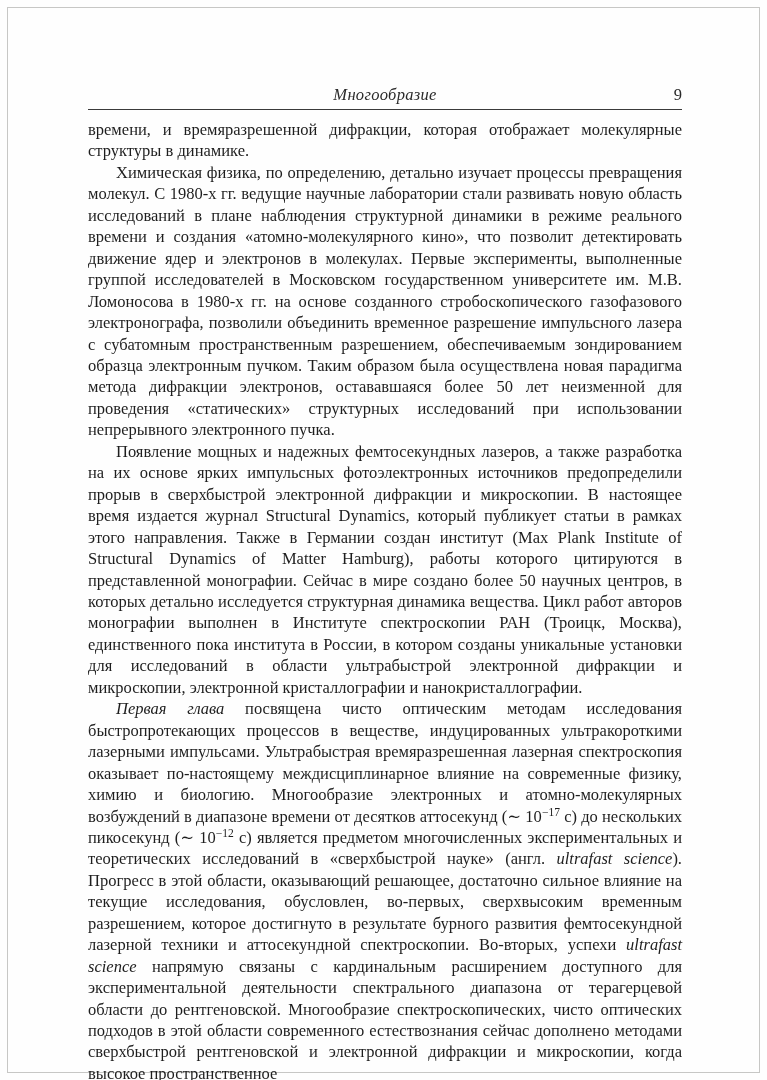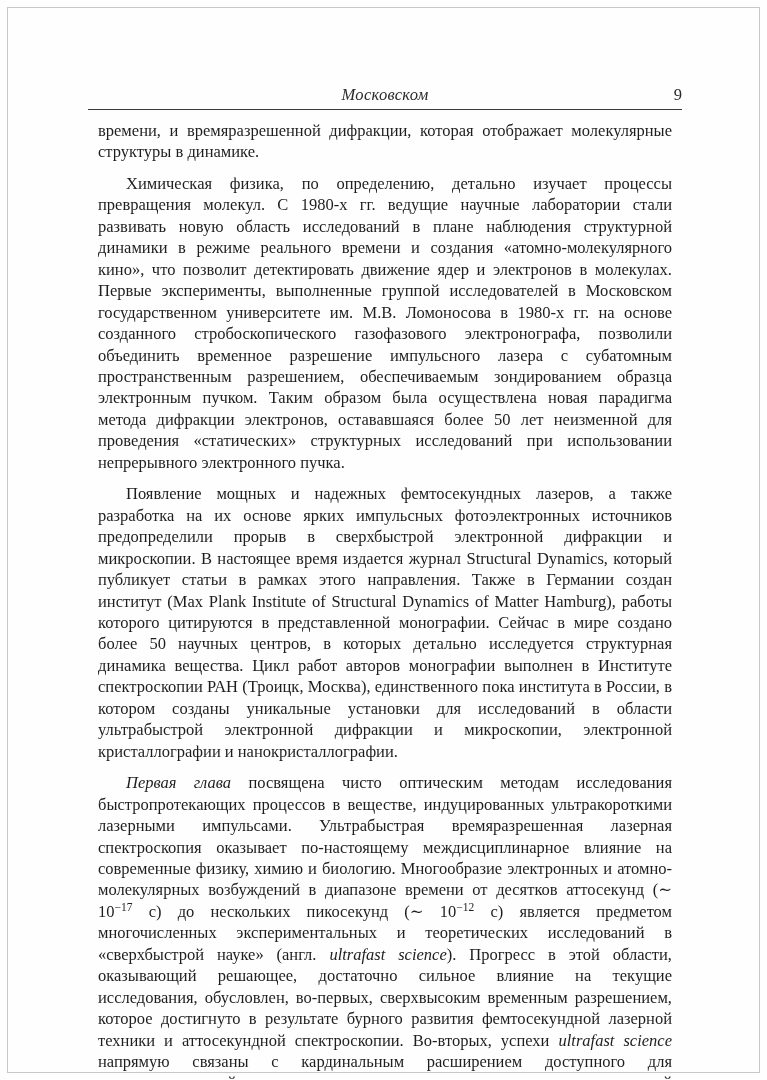--- a/index.html
+++ b/index.html
@@ -57,21 +57,21 @@
     height: 0;
   }
   .body-text {
     margin-top: 9px;
     font-size: 16.5px;
     line-height: 21.45px;
     text-align: justify;
     color: #1e1e1e;
   }
   .body-text p {
-    margin: 10px;
+    margin: 0;
     text-indent: 28px;
   }
   .body-text p.no-indent {
     text-indent: 0;
   }
   .italic { font-style: italic; }
   .sup {
     vertical-align: super;
     font-size: 70%;
     line-height: 0;
@@ -79,21 +79,21 @@
 </style>
 </head>
 <body>
 
 <div class="page">
   <div class="scan-frame"></div>
 
   <div class="content">
 
     <div class="running-header">
-      <span class="header-title">Московском</span>
+      <span class="header-title">Многообразие</span>
       <span class="page-number">9</span>
     </div>
 
     <div class="header-rule"></div>
 
     <div class="body-text">
 
       <p class="no-indent"><span>времени, и времяразрешенной дифракции, которая отображает молекулярные структуры в динамике.</span></p>
 
       <p><span>Химическая физика, по определению, детально изучает процессы превращения молекул. С 1980-х гг. ведущие научные лаборатории стали развивать новую область исследований в плане наблюдения структурной динамики в режиме реального времени и создания «атомно-молекулярного кино», что позволит детектировать движение ядер и электронов в молекулах. Первые эксперименты, выполненные группой исследователей в Московском государственном университете им. М.В. Ломоносова в 1980-х гг. на основе созданного стробоскопического газофазового электронографа, позволили объединить временное разрешение импульсного лазера с субатомным пространственным разрешением, обеспечиваемым зондированием образца электронным пучком. Таким образом была осуществлена новая парадигма метода дифракции электронов, остававшаяся более 50 лет неизменной для проведения «статических» структурных исследований при использовании непрерывного электронного пучка.</span></p>

